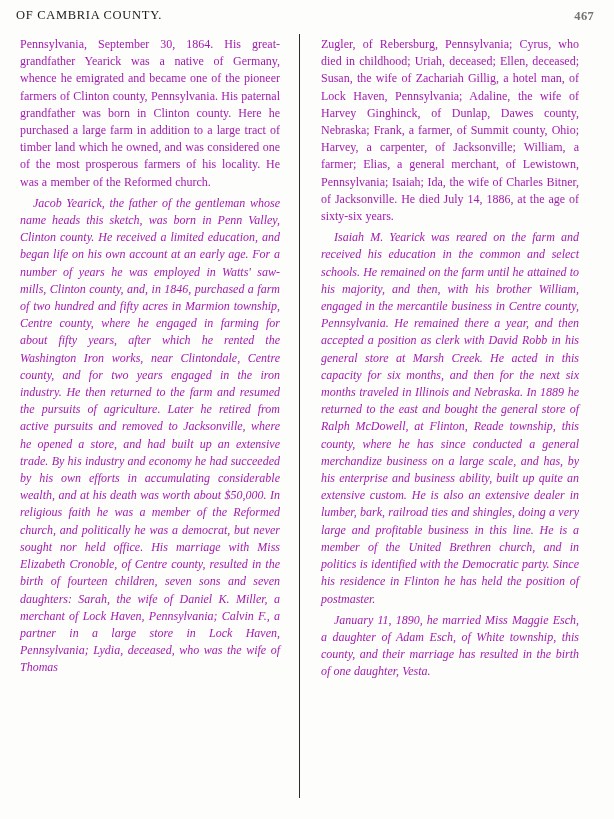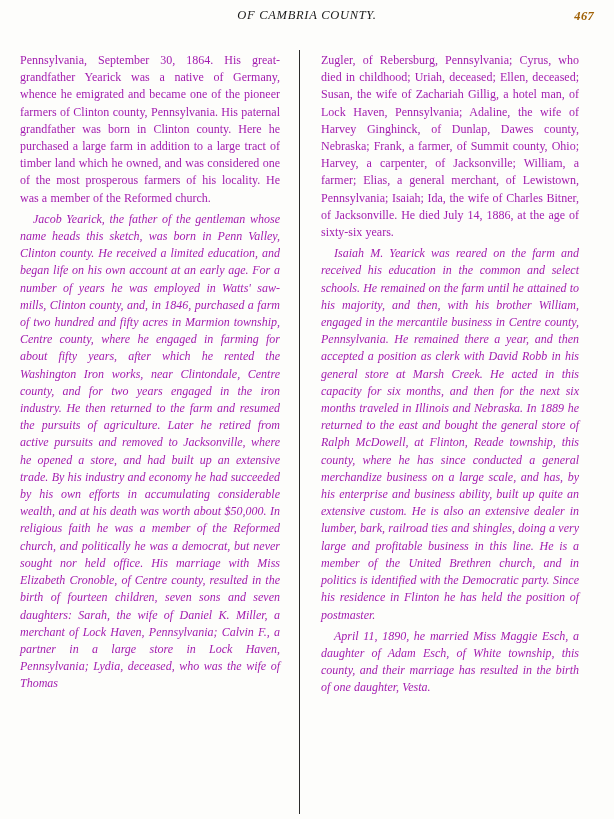--- a/index.html
+++ b/index.html
@@ -18,41 +18,40 @@
     position: relative;
     width: 614px;
     height: 819px;
     box-sizing: border-box;
     padding: 8px 16px 6px 16px;
     background: #fdfdfb;
   }
   .page-header {
     display: flex;
     align-items: baseline;
-    justify-content: center;
+    justify-content: flex-start;
     position: relative;
     height: 20px;
-    margin-bottom: 20px;
-    font-style: italic;
+    margin-bottom: 4px;
   }
   .running-head {
     font-family: "Liberation Serif", serif;
     font-size: 12.5px;
     letter-spacing: 0.7px;
     text-transform: uppercase;
     color: #1a1a1a;
   }
   .folio {
     position: absolute;
     right: 4px;
     top: 1px;
     font-size: 12.5px;
     font-weight: bold;
     letter-spacing: 0.3px;
-    color: #a16207;
+    color: #737373;
   }
   .columns {
     display: flex;
     flex-direction: row;
     align-items: stretch;
     height: 770px;
   }
   .col {
     width: 278px;
     box-sizing: border-box;
@@ -103,17 +102,17 @@
     <div class="col left">
       <p class="para">Pennsylvania, September 30, 1864. His great-grandfather Yearick was a native of Germany, whence he emigrated and became one of the pioneer farmers of Clinton county, Pennsylvania. His paternal grandfather was born in Clinton county. Here he purchased a large farm in addition to a large tract of timber land which he owned, and was considered one of the most prosperous farmers of his locality. He was a member of the Reformed church.</p>
       <p class="para indent">Jacob Yearick, the father of the gentleman whose name heads this sketch, was born in Penn Valley, Clinton county. He received a limited education, and began life on his own account at an early age. For a number of years he was employed in Watts' saw-mills, Clinton county, and, in 1846, purchased a farm of two hundred and fifty acres in Marmion township, Centre county, where he engaged in farming for about fifty years, after which he rented the Washington Iron works, near Clintondale, Centre county, and for two years engaged in the iron industry. He then returned to the farm and resumed the pursuits of agriculture. Later he retired from active pursuits and removed to Jacksonville, where he opened a store, and had built up an extensive trade. By his industry and economy he had succeeded by his own efforts in accumulating considerable wealth, and at his death was worth about $50,000. In religious faith he was a member of the Reformed church, and politically he was a democrat, but never sought nor held office. His marriage with Miss Elizabeth Cronoble, of Centre county, resulted in the birth of fourteen children, seven sons and seven daughters: Sarah, the wife of Daniel K. Miller, a merchant of Lock Haven, Pennsylvania; Calvin F., a partner in a large store in Lock Haven, Pennsylvania; Lydia, deceased, who was the wife of Thomas</p>
     </div>
 
     <div class="rule"></div>
 
     <div class="col right">
       <p class="para">Zugler, of Rebersburg, Pennsylvania; Cyrus, who died in childhood; Uriah, deceased; Ellen, deceased; Susan, the wife of Zachariah Gillig, a hotel man, of Lock Haven, Pennsylvania; Adaline, the wife of Harvey Ginghinck, of Dunlap, Dawes county, Nebraska; Frank, a farmer, of Summit county, Ohio; Harvey, a carpenter, of Jacksonville; William, a farmer; Elias, a general merchant, of Lewistown, Pennsylvania; Isaiah; Ida, the wife of Charles Bitner, of Jacksonville. He died July 14, 1886, at the age of sixty-six years.</p>
       <p class="para indent">Isaiah M. Yearick was reared on the farm and received his education in the common and select schools. He remained on the farm until he attained to his majority, and then, with his brother William, engaged in the mercantile business in Centre county, Pennsylvania. He remained there a year, and then accepted a position as clerk with David Robb in his general store at Marsh Creek. He acted in this capacity for six months, and then for the next six months traveled in Illinois and Nebraska. In 1889 he returned to the east and bought the general store of Ralph McDowell, at Flinton, Reade township, this county, where he has since conducted a general merchandize business on a large scale, and has, by his enterprise and business ability, built up quite an extensive custom. He is also an extensive dealer in lumber, bark, railroad ties and shingles, doing a very large and profitable business in this line. He is a member of the United Brethren church, and in politics is identified with the Democratic party. Since his residence in Flinton he has held the position of postmaster.</p>
-      <p class="para indent">April 11, 1890, he married Miss Maggie Esch, a daughter of Adam Esch, of White township, this county, and their marriage has resulted in the birth of one daughter, Vesta.</p>
+      <p class="para indent">January 11, 1890, he married Miss Maggie Esch, a daughter of Adam Esch, of White township, this county, and their marriage has resulted in the birth of one daughter, Vesta.</p>
     </div>
 
   </div>
 </div>
 
 </body></html>

